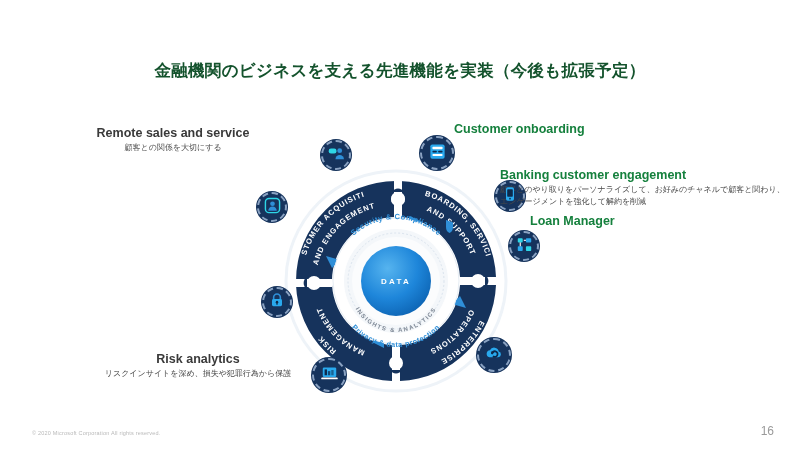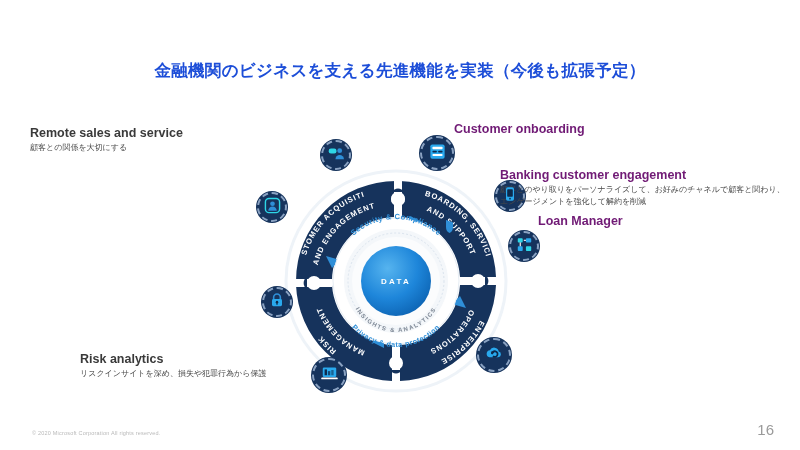--- a/index.html
+++ b/index.html
@@ -9,49 +9,49 @@
     font-family:"Liberation Sans","DejaVu Sans",sans-serif;
     overflow:hidden;
     position:relative;
   }
   .slide{position:absolute;inset:0;background:#fff;}
 
   
   .title{
     position:absolute;top:60px;left:0;width:800px;
     text-align:center;
-    font-size:16.5px;font-weight:700;color:#1d4ed8;
+    font-size:16.5px;font-weight:700;color:#14532d;
     letter-spacing:.3px;
     white-space:nowrap;
   }
 
   
   .callout{position:absolute;}
   .callout .hd{
     font-size:12.5px;font-weight:700;line-height:1.15;
     margin:0 0 2px 0;
   }
-  .callout .hd.blue{color:#701a75;}
+  .callout .hd.blue{color:#15803d;}
   .callout .hd.dark{color:#3a3a3a;}
   .callout .sub{
     font-size:8px;color:#4a4a4a;line-height:1.45;
     font-family:Liberation Sans, sans-serif;
   }
   .callout.right{text-align:left;}
-  .callout.left{text-align:left;}
+  .callout.left{text-align:center;}
 
   
   #c-remote   {left:30px; top:126px; width:286px;}
   #c-unified  {left:14px; top:186px; width:250px;}
   #c-fincrime {left:14px; top:276px; width:250px;}
   #c-risk     {left:80px; top:352px; width:236px;}
   
   #c-onboard  {left:454px; top:122px; width:330px;}
   #c-engage   {left:500px; top:168px; width:292px;}
-  #c-loan     {left:530px; top:214px; width:262px;margin-left:8px;}
+  #c-loan     {left:530px; top:214px; width:262px;}
   #c-modern   {left:506px; top:326px; width:290px;}
 
   
   #wheel{
     position:absolute;left:262px;top:152px;width:268px;height:258px;
   }
   #wheel svg{display:block;width:268px;height:258px;}
 
   
   .badge{
@@ -74,21 +74,21 @@
   #b-loan    {left:508px;top:230px;}
   #b-modern  {left:476px;top:337px;width:36px;height:36px;}
 
   
   .footer-copy{
     position:absolute;left:32px;bottom:14px;
     font-size:5.5px;color:#b9b9b9;letter-spacing:.2px;
   }
   .page-num{
     position:absolute;right:26px;bottom:12px;
-    font-size:15px;color:#9a9a9a;
+    font-size:12px;color:#9a9a9a;
   }
 </style>
 </head>
 <body>
 
 <div class="slide">
 
   <div class="title">金融機関のビジネスを支える先進機能を実装（今後も拡張予定）</div>
 
   <div id="wheel">

